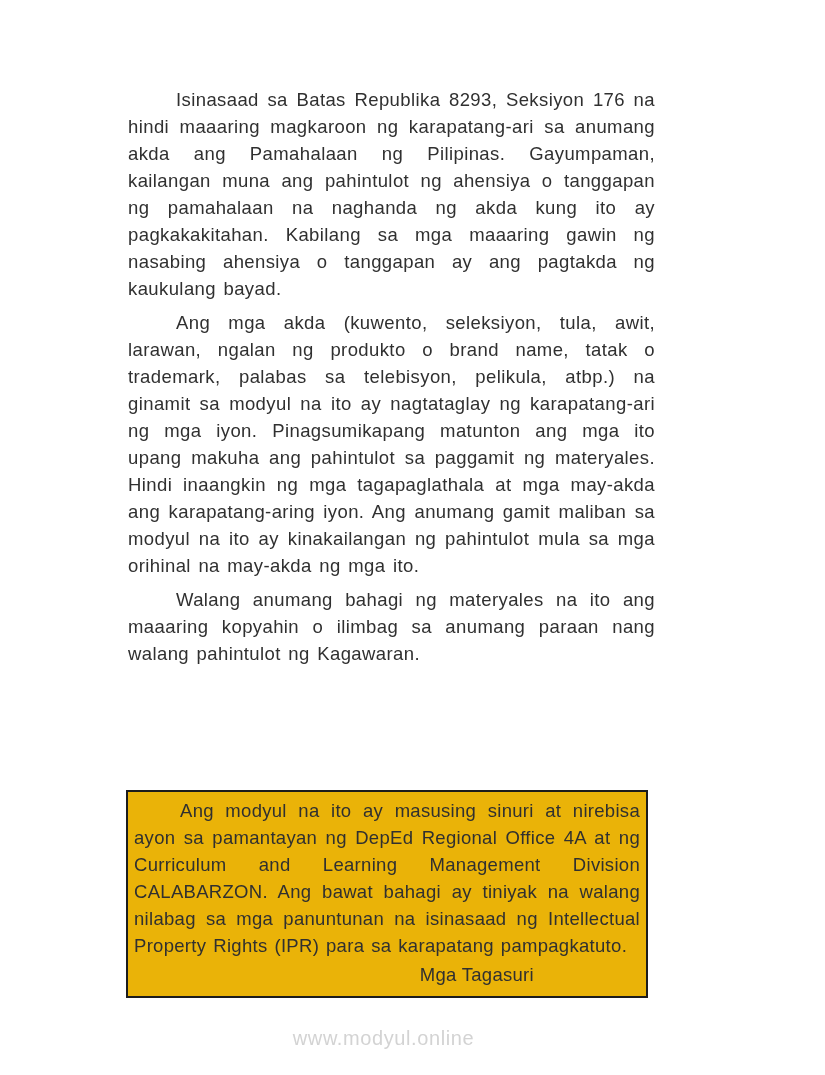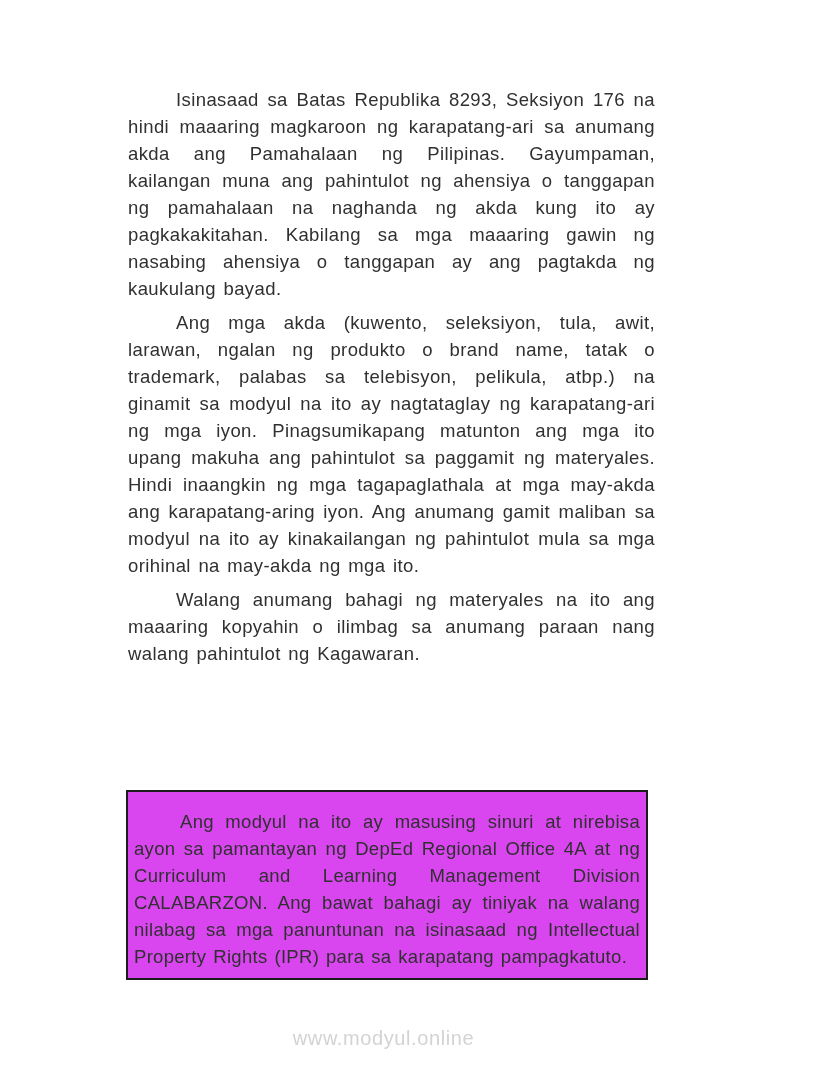--- a/index.html
+++ b/index.html
@@ -32,22 +32,22 @@
     word-spacing: 2px;
   }
   .notice-box {
     position: absolute;
     left: 126px;
     top: 790px;
     width: 522px;
     box-sizing: border-box;
     min-height: 185px;
     border: 2px solid var(--border-color, #1c1c1c);
-    padding: 16px 6px 8px 6px;
-    background: #d946ef;
+    padding: 5px 6px 8px 6px;
+    background: #eab308;
   }
   .notice-text {
     margin: 0;
     text-align: justify;
     text-indent: 46px;
     font-size: 18.5px;
     line-height: 27px;
     letter-spacing: 0.3px;
     word-spacing: 1.5px;
   }
@@ -87,18 +87,19 @@
 <div class="page">
 
   <div class="content">
     <p>Isinasaad sa Batas Republika 8293, Seksiyon 176 na hindi maaaring magkaroon ng karapatang-ari sa anumang akda ang Pamahalaan ng Pilipinas. Gayumpaman, kailangan muna ang pahintulot ng ahensiya o tanggapan ng pamahalaan na naghanda ng akda kung ito ay pagkakakitahan. Kabilang sa mga maaaring gawin ng nasabing ahensiya o tanggapan ay ang pagtakda ng kaukulang bayad.</p>
     <p>Ang mga akda (kuwento, seleksiyon, tula, awit, larawan, ngalan ng produkto o brand name, tatak o trademark, palabas sa telebisyon, pelikula, atbp.) na ginamit sa modyul na ito ay nagtataglay ng karapatang-ari ng mga iyon. Pinagsumikapang matunton ang mga ito upang makuha ang pahintulot sa paggamit ng materyales. Hindi inaangkin ng mga tagapaglathala at mga may-akda ang karapatang-aring iyon. Ang anumang gamit maliban sa modyul na ito ay kinakailangan ng pahintulot mula sa mga orihinal na may-akda ng mga ito.</p>
     <p>Walang anumang bahagi ng materyales na ito ang maaaring kopyahin o ilimbag sa anumang paraan nang walang pahintulot ng Kagawaran.</p>
   </div>
 
   <div class="notice-box">
     <p class="notice-text">Ang modyul na ito ay masusing sinuri at nirebisa ayon sa pamantayan ng DepEd Regional Office 4A at ng Curriculum and Learning Management Division CALABARZON. Ang bawat bahagi ay tiniyak na walang nilabag sa mga panuntunan na isinasaad ng Intellectual Property Rights (IPR) para sa karapatang pampagkatuto.</p>
+    <div class="signature">Mga Tagasuri</div>
   </div>
 
 
   <div class="watermark">www.modyul.online</div>
 
 </div>
 
 </body></html>

